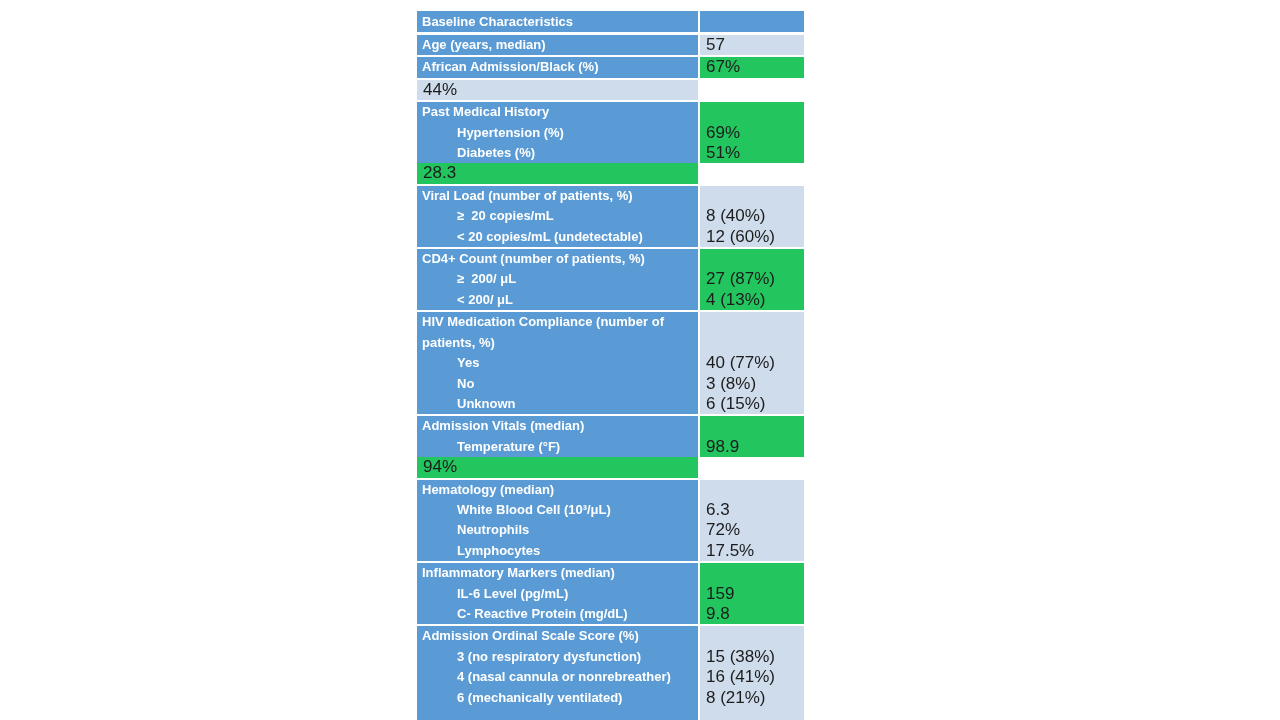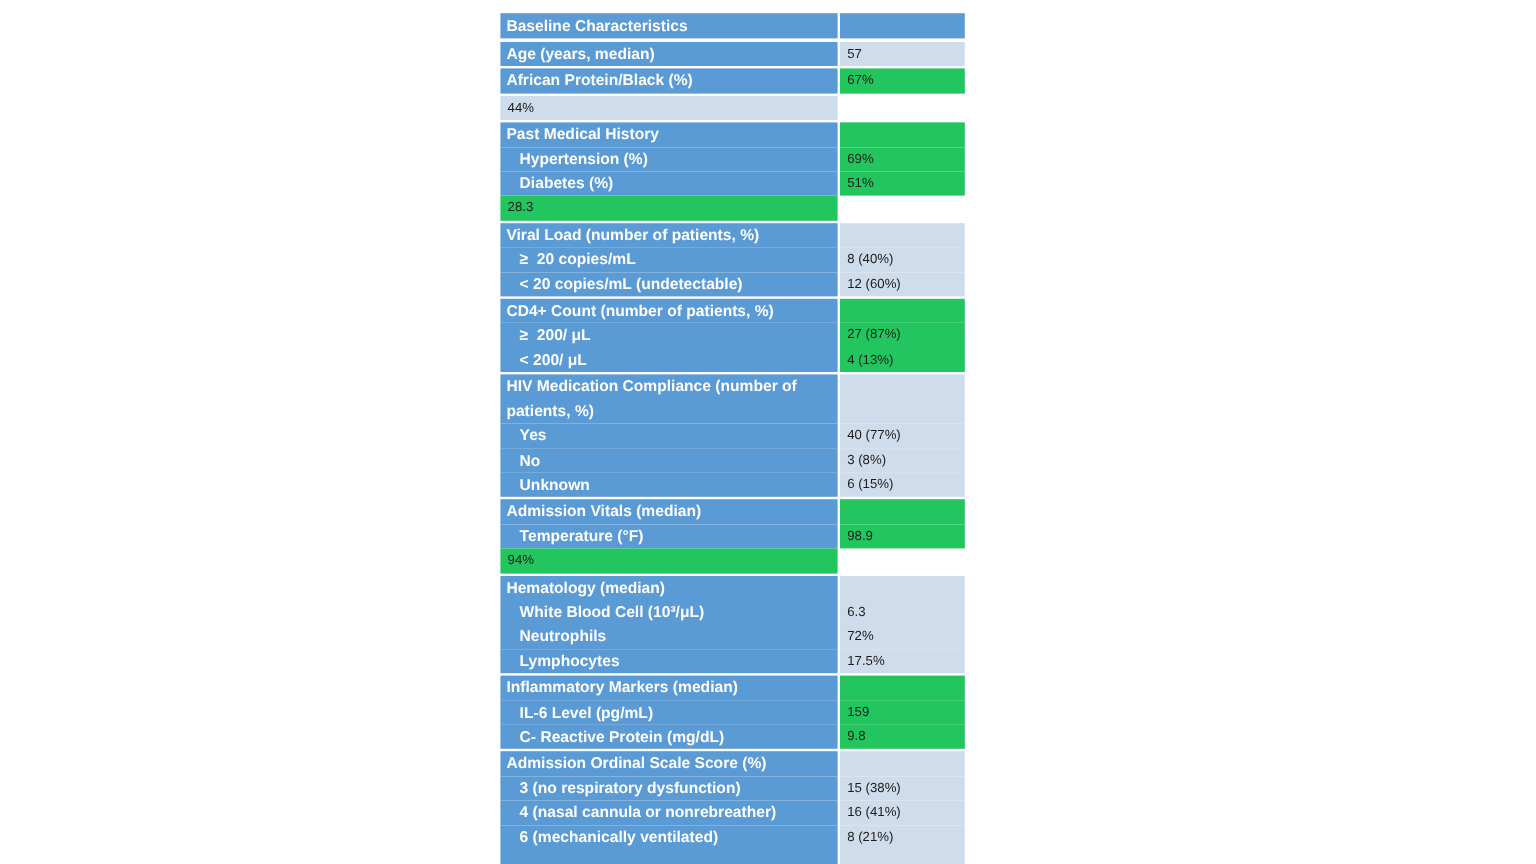--- a/index.html
+++ b/index.html
@@ -30,25 +30,25 @@
     font-size: 13px;
     line-height: 20.4px;
     padding: 0 4px 0 5px;
     white-space: pre-wrap;
   }
   .label-cell {
     background: #5b9bd5;
     color: #ffffff;
     font-weight: bold;
   }
-  .label-cell.indent { padding-left: 16px; }
+  .label-cell.indent { padding-left: 40px; }
   .value-cell {
     color: #1c1c1c;
     font-weight: normal;
-    font-size: 11px;
+    font-size: 17px;
     padding-left: 6px;
   }
   .band-blue  .value-cell { background: #5b9bd5; }
   .band-steel .value-cell { background: #cfdcec; }
   .band-light .value-cell { background: #22c55e; }
   .group:first-child .cell { line-height: 21px; min-height: 21px; }
   .group:last-child .cell:nth-last-child(-n+2) { padding-bottom: 24px; }
 </style>
 </head>
 <body>
@@ -57,21 +57,21 @@
   <div class="table-wrap">
       <div class="group band-blue">
         <div class="cell label-cell">Baseline Characteristics</div>
         <div class="cell value-cell"></div>
       </div>
       <div class="group band-steel">
         <div class="cell label-cell">Age (years, median)</div>
         <div class="cell value-cell">57</div>
       </div>
       <div class="group band-light">
-        <div class="cell label-cell">African Protein/Black (%)</div>
+        <div class="cell label-cell">African Admission/Black (%)</div>
         <div class="cell value-cell">67%</div>
       </div>
       <div class="group band-steel">
         <div class="cell value-cell">44%</div>
       </div>
       <div class="group band-light">
         <div class="cell label-cell">Past Medical History</div>
         <div class="cell value-cell"></div>
         <div class="cell label-cell indent">Hypertension (%)</div>
         <div class="cell value-cell">69%</div>

